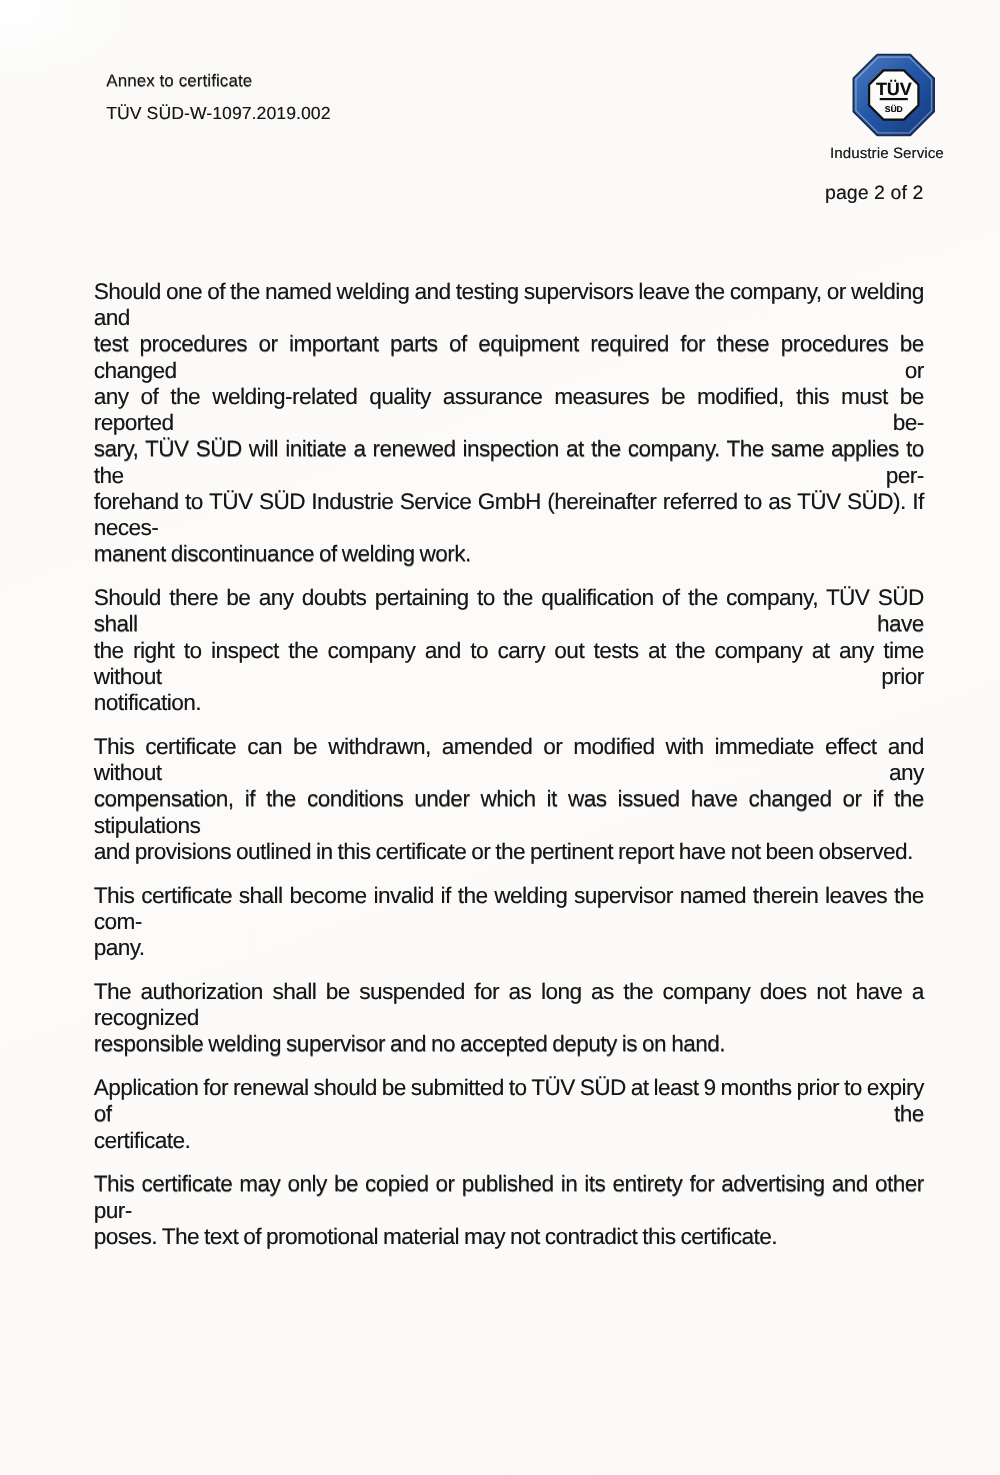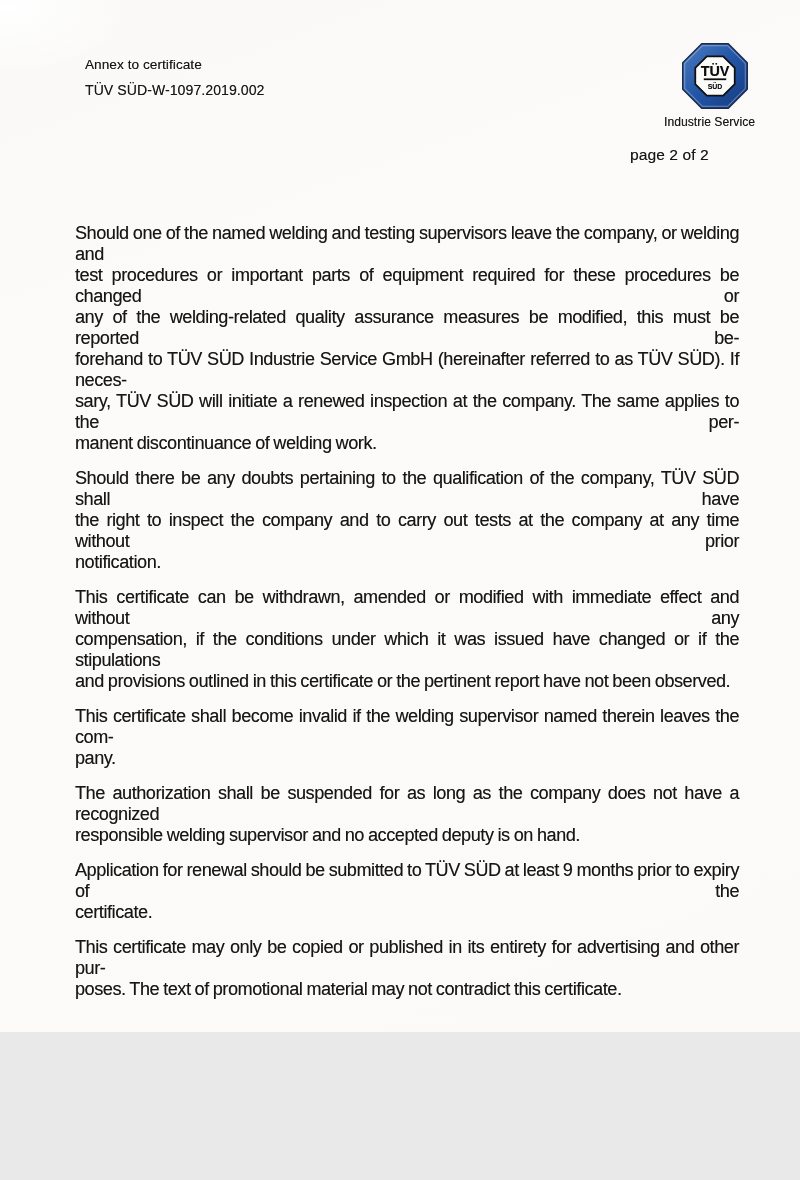--- a/index.html
+++ b/index.html
@@ -3,21 +3,21 @@
 <meta charset="utf-8">
 <style>
   html, body {
     margin: 0;
     padding: 0;
     background: #e9e9e9;
   }
   .page {
     position: relative;
     width: 800px;
-    height: 1032px;
+    height: 1180px;
     margin: 0 auto;
     overflow: hidden;
     background:
       radial-gradient(170px 95px at 10px 8px, #ffffff 0%, rgba(255,255,255,0) 72%),
       linear-gradient(160deg, #faf9f7 0%, #fcfbfa 38%, #fbfaf8 100%);
     font-family: "Liberation Sans", "DejaVu Sans", sans-serif;
     color: #161616;
     text-shadow: 0.2px 0.2px 0.45px rgba(15,15,15,0.5);
   }
 
@@ -56,21 +56,21 @@
   }
   .logo-caption {
     margin-top: 5px;
     font-size: 12px;
     font-weight: 500;
     letter-spacing: 0.1px;
     white-space: nowrap;
   }
   .page-indicator {
     position: absolute;
-    left: 630px;
+    left: 660px;
     top: 146px;
     font-size: 15.5px;
     font-weight: 500;
     letter-spacing: 0.1px;
   }
 
   
   .doc-title {
     position: absolute;
     left: 75px;
@@ -135,22 +135,22 @@
   </div>
 
   <div class="page-indicator">page 2 of 2</div>
 
 
   <div class="document-body">
       <div class="para">
         <div class="line">Should one of the named welding and testing supervisors leave the company, or welding and</div>
         <div class="line">test procedures or important parts of equipment required for these procedures be changed or</div>
         <div class="line">any of the welding-related quality assurance measures be modified, this must be reported be-</div>
+        <div class="line">sary, TÜV SÜD will initiate a renewed inspection at the company. The same applies to the per-</div>
         <div class="line">forehand to TÜV SÜD Industrie Service GmbH (hereinafter referred to as TÜV SÜD). If neces-</div>
-        <div class="line">sary, TÜV SÜD will initiate a renewed inspection at the company. The same applies to the per-</div>
         <div class="line last">manent discontinuance of welding work.</div>
       </div>
       <div class="para">
         <div class="line">Should there be any doubts pertaining to the qualification of the company, TÜV SÜD shall have</div>
         <div class="line">the right to inspect the company and to carry out tests at the company at any time without prior</div>
         <div class="line last">notification.</div>
       </div>
       <div class="para">
         <div class="line">This certificate can be withdrawn, amended or modified with immediate effect and without any</div>
         <div class="line">compensation, if the conditions under which it was issued have changed or if the stipulations</div>

